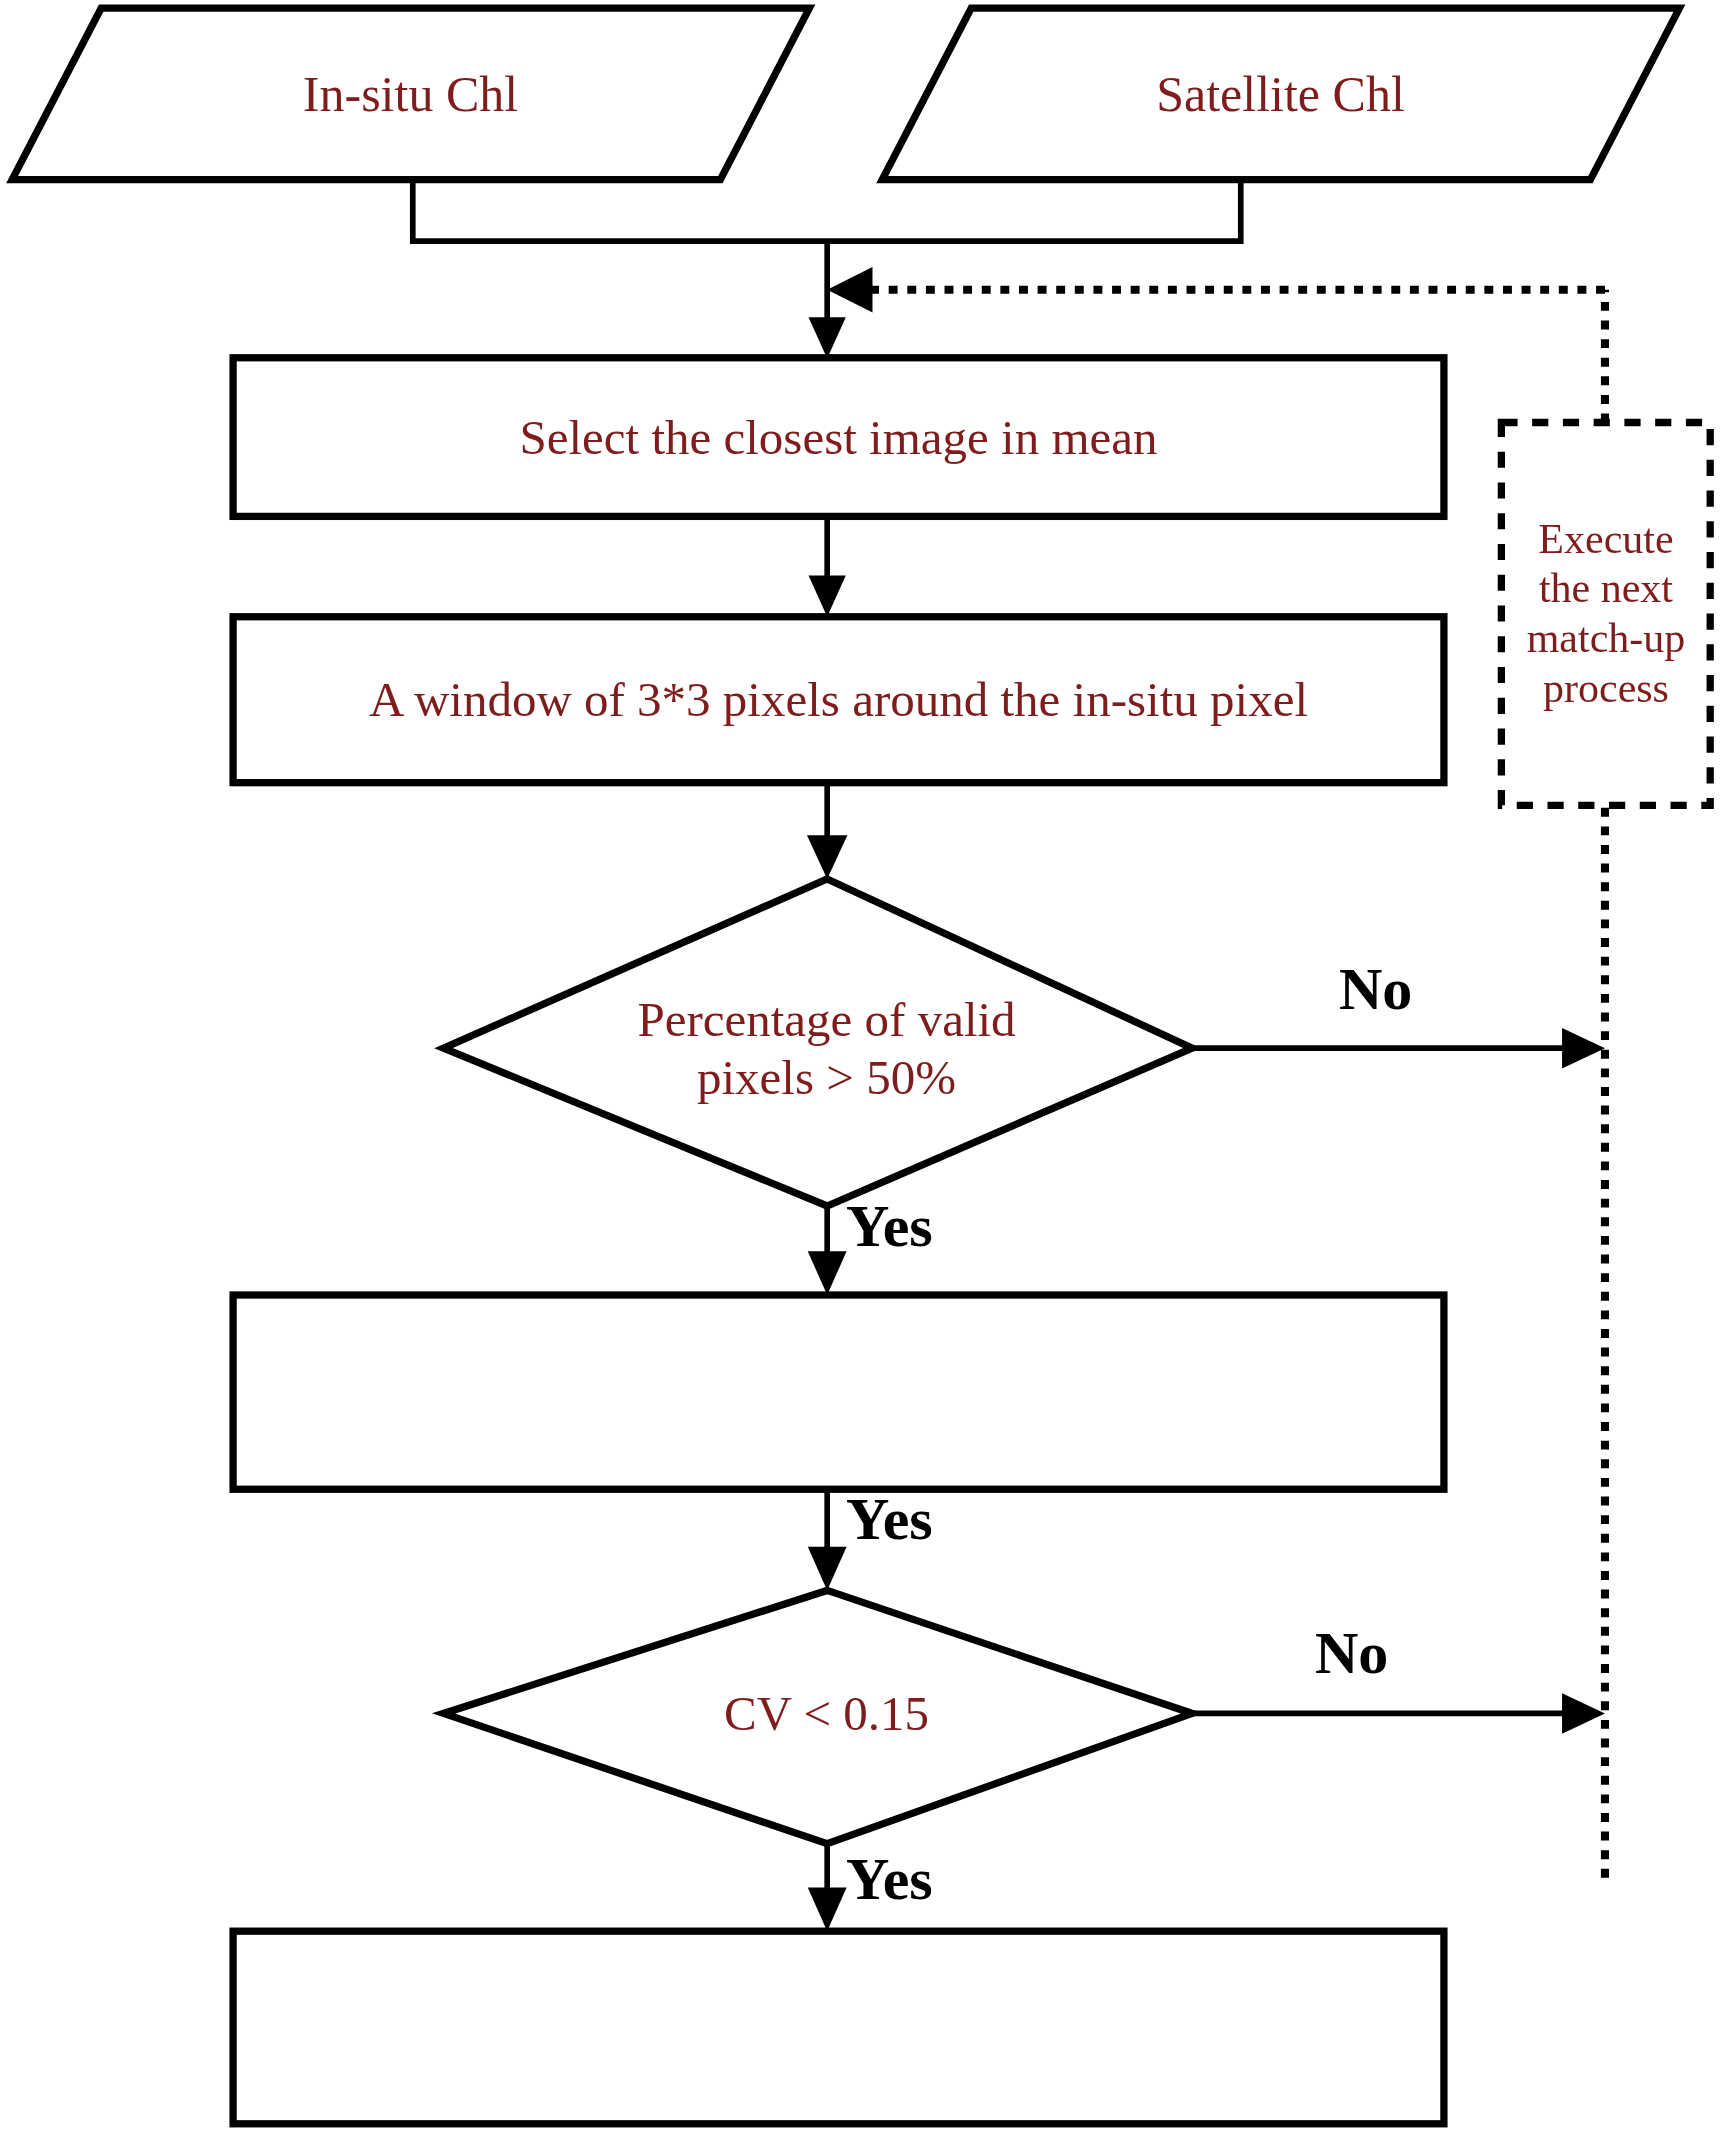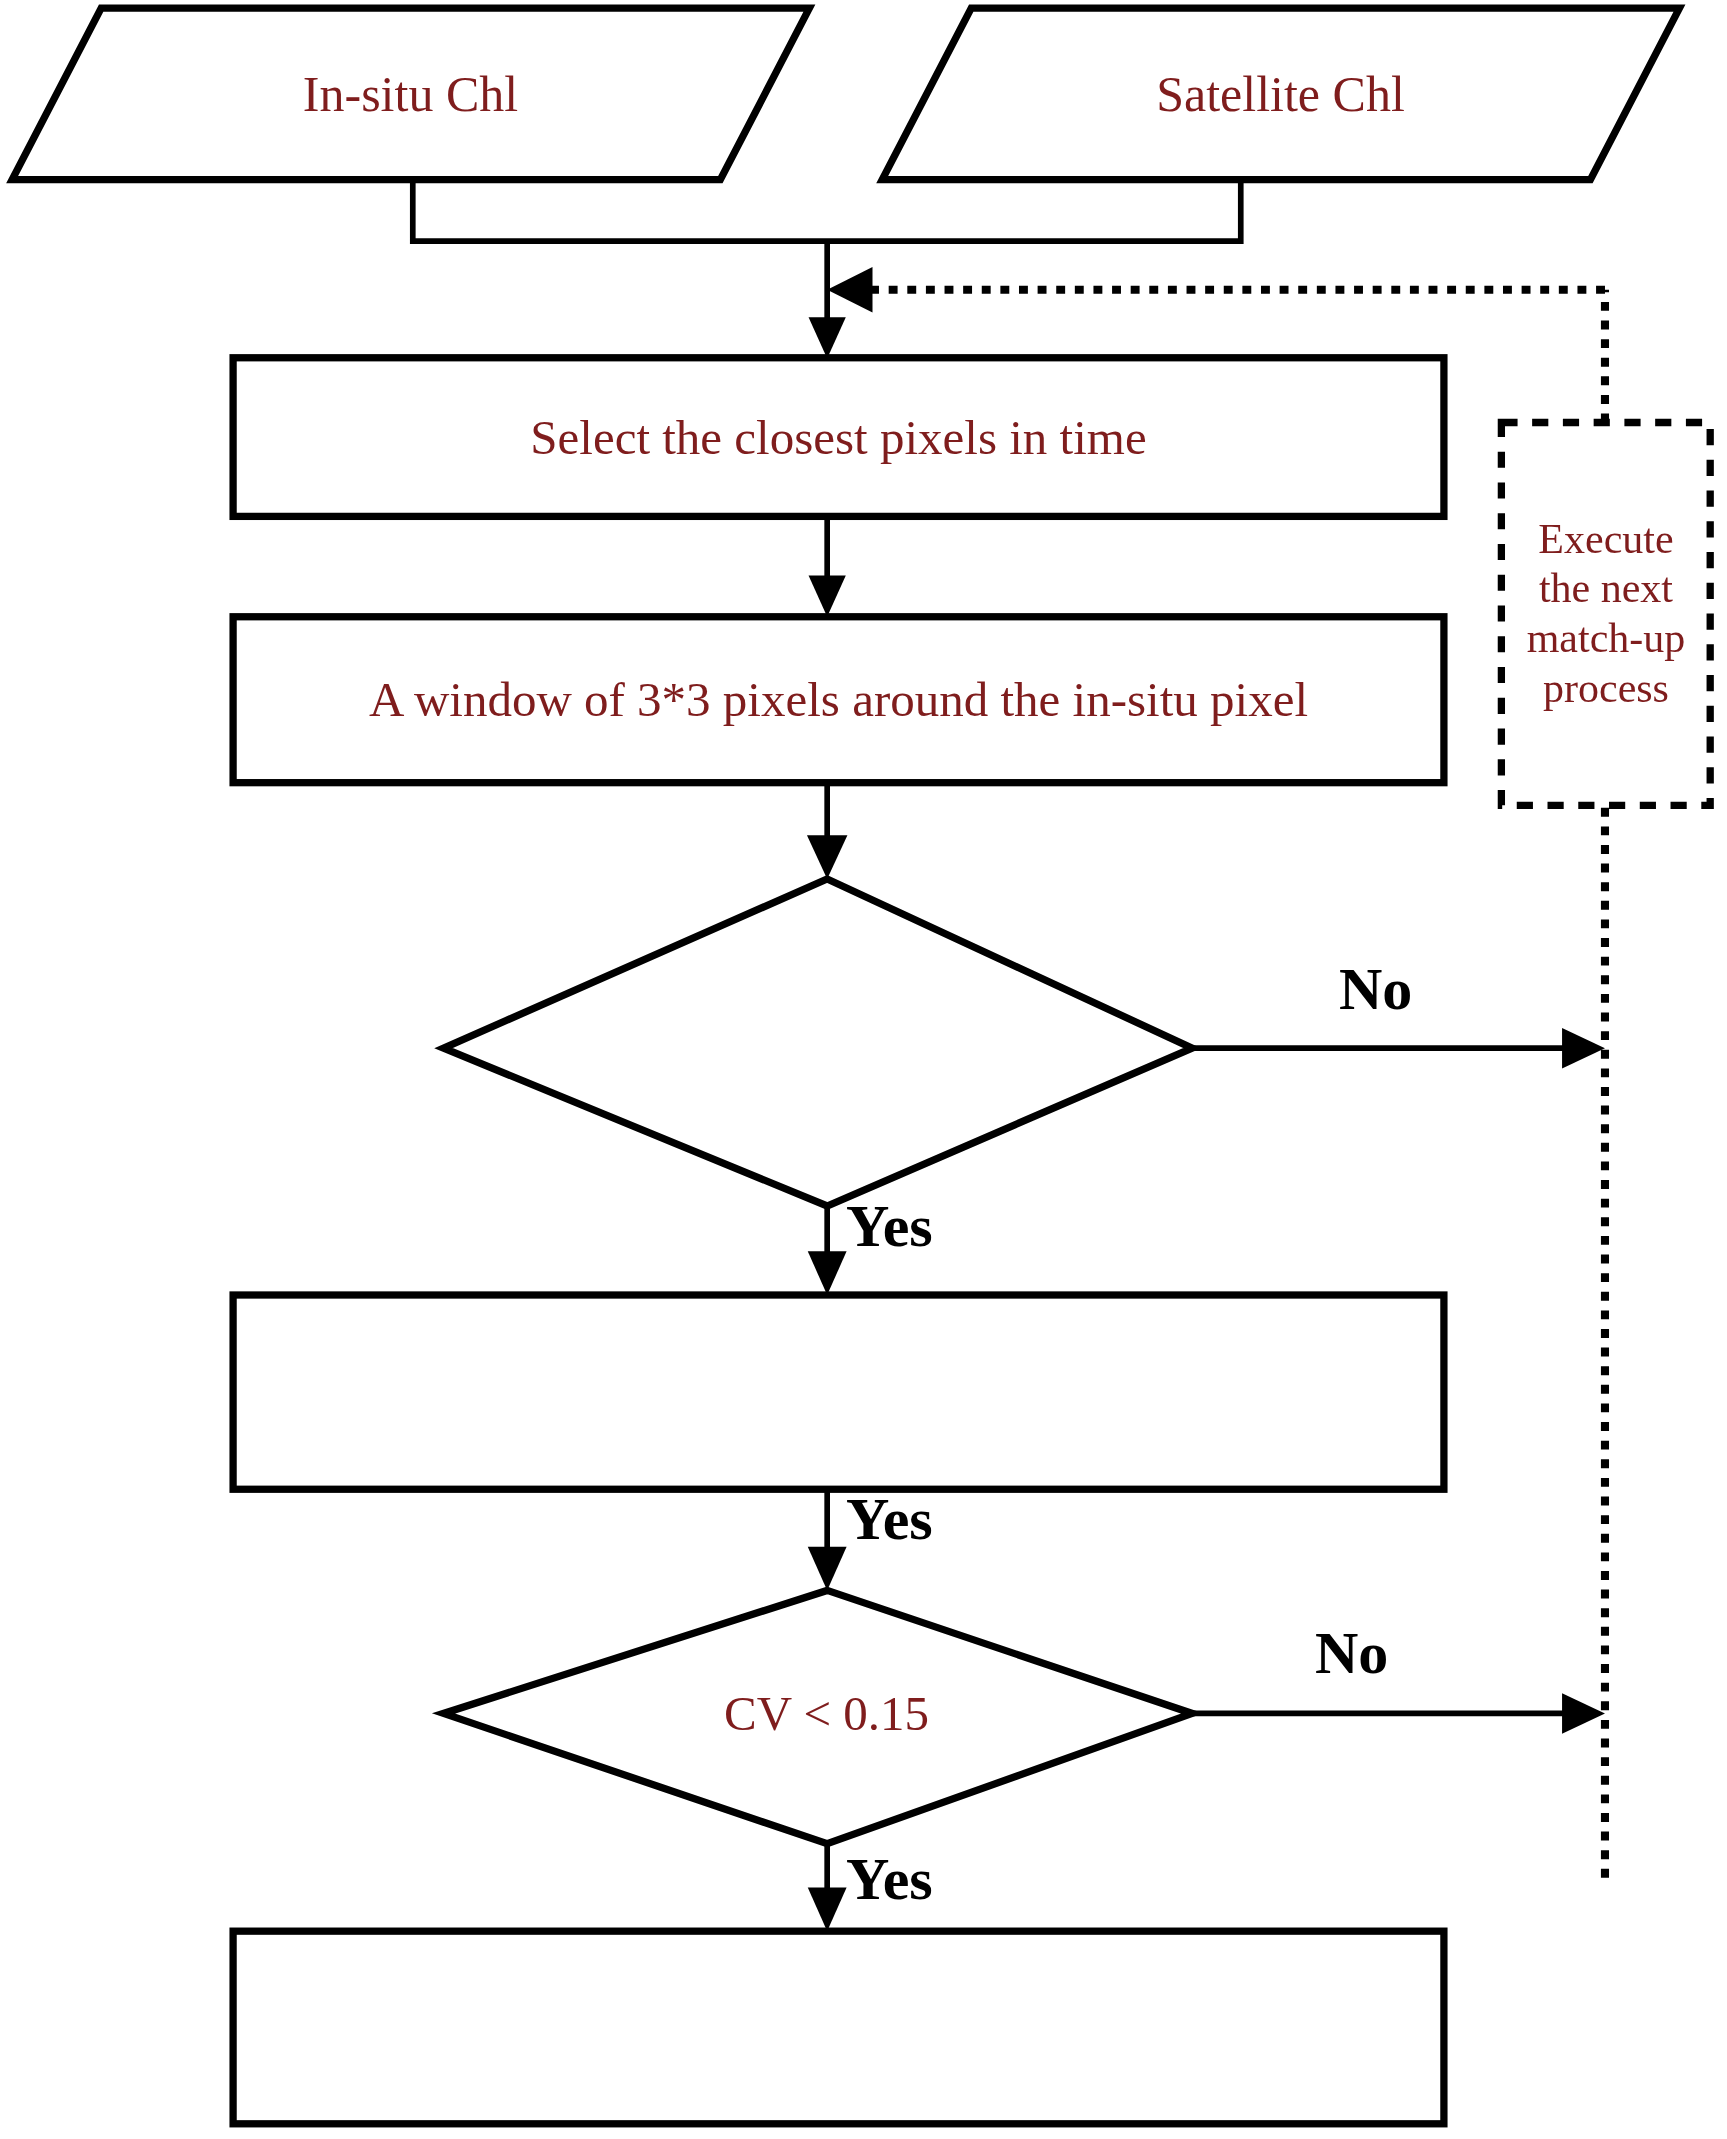--- a/index.html
+++ b/index.html
@@ -136,24 +136,26 @@
     <path class="dotted-line" d="M 1983,358 L 1063,358"></path>
     <polygon class="arrow-head" points="1022,358 1078,330 1078,386"></polygon>
 
     <rect class="dashed-line" x="1855" y="522" width="258" height="473" fill="#ffffff"></rect>
   </svg>
 
   <div class="node-label fs-big" style="left:12px;  top:8px;   width:797px;  height:172px;">In-situ Chl</div>
 
   <div class="node-label fs-big" style="left:882px; top:8px;  width:797px;  height:172px;">Satellite Chl</div>
 
-  <div class="node-label fs-box" style="left:233px;  top:358px;  width:1211px; height:159px;">Select the closest pixels in time</div>
+  <div class="node-label fs-box" style="left:233px;  top:358px;  width:1211px; height:159px;">Select the closest image in mean</div>
 
   <div class="node-label fs-box" style="left:233px;  top:617px;  width:1211px; height:166px;">A window of 3*3 pixels around the in-situ pixel</div>
 
+  <div class="node-label fs-box" style="left:503px;  top:939px; width:647px;  height:219px;">Percentage of valid
+pixels &gt; 50%</div>
 
 
   <div class="node-label fs-box" style="left:503px;  top:1659px; width:647px;  height:109px;">CV &lt; 0.15</div>
 
 
   <div class="node-label fs-small" style="left:1504px; top:425px; width:204px; height:378px;">Execute
 the next
 match-up
 process</div>
 

